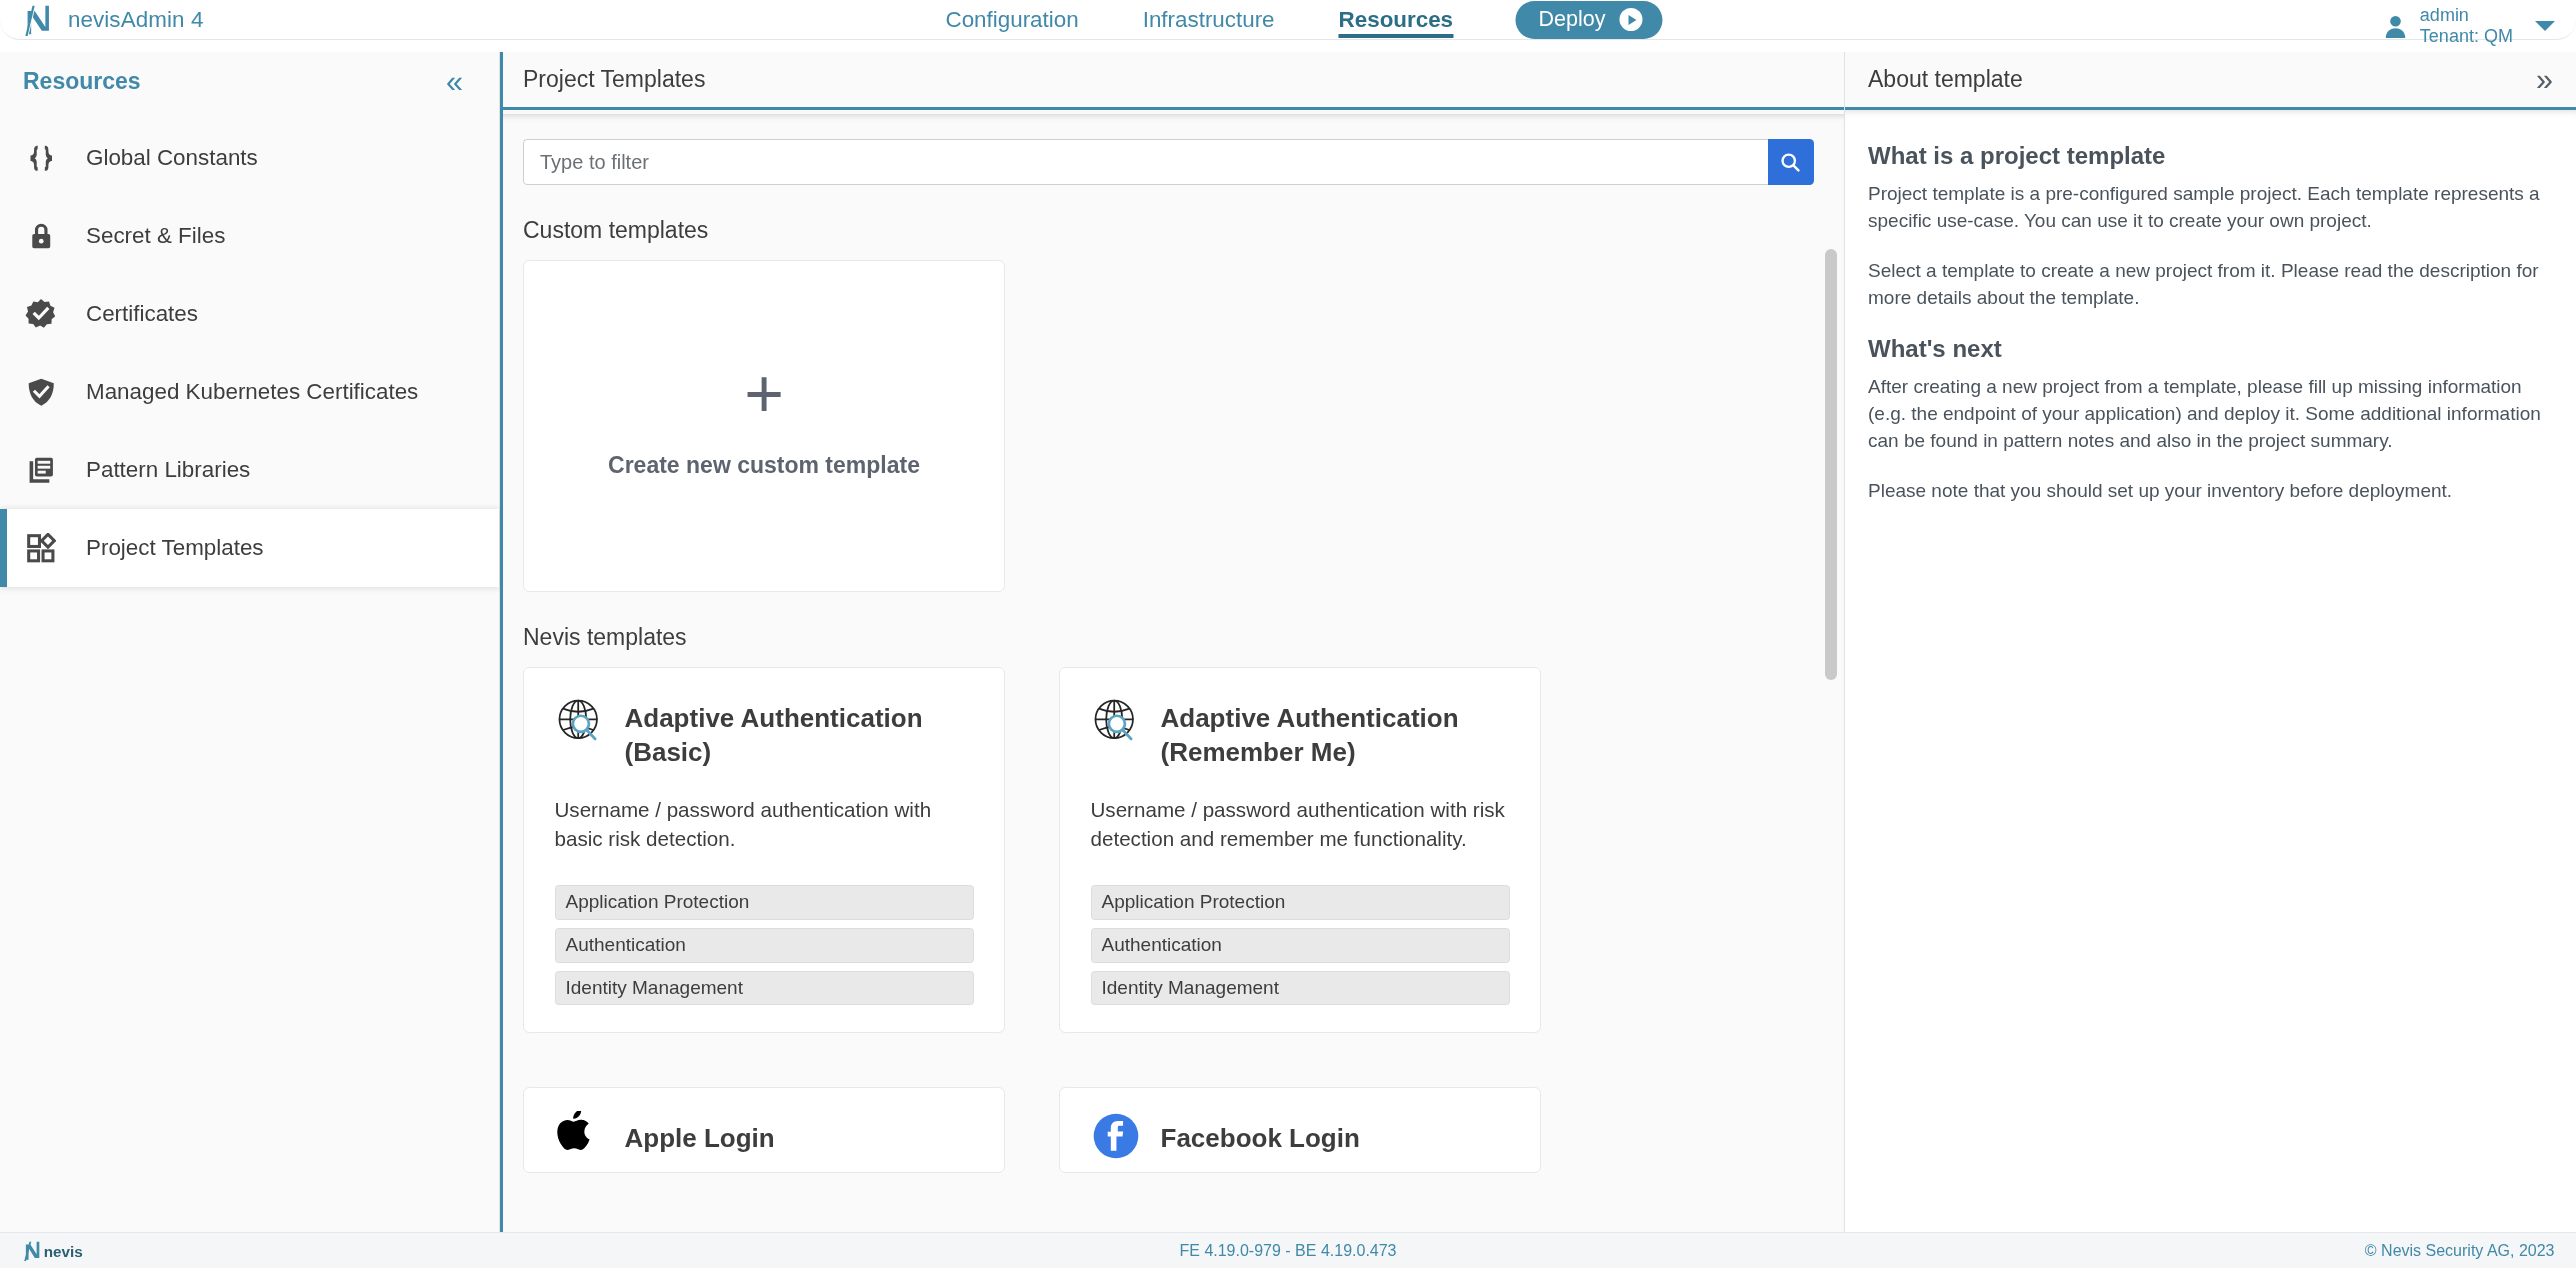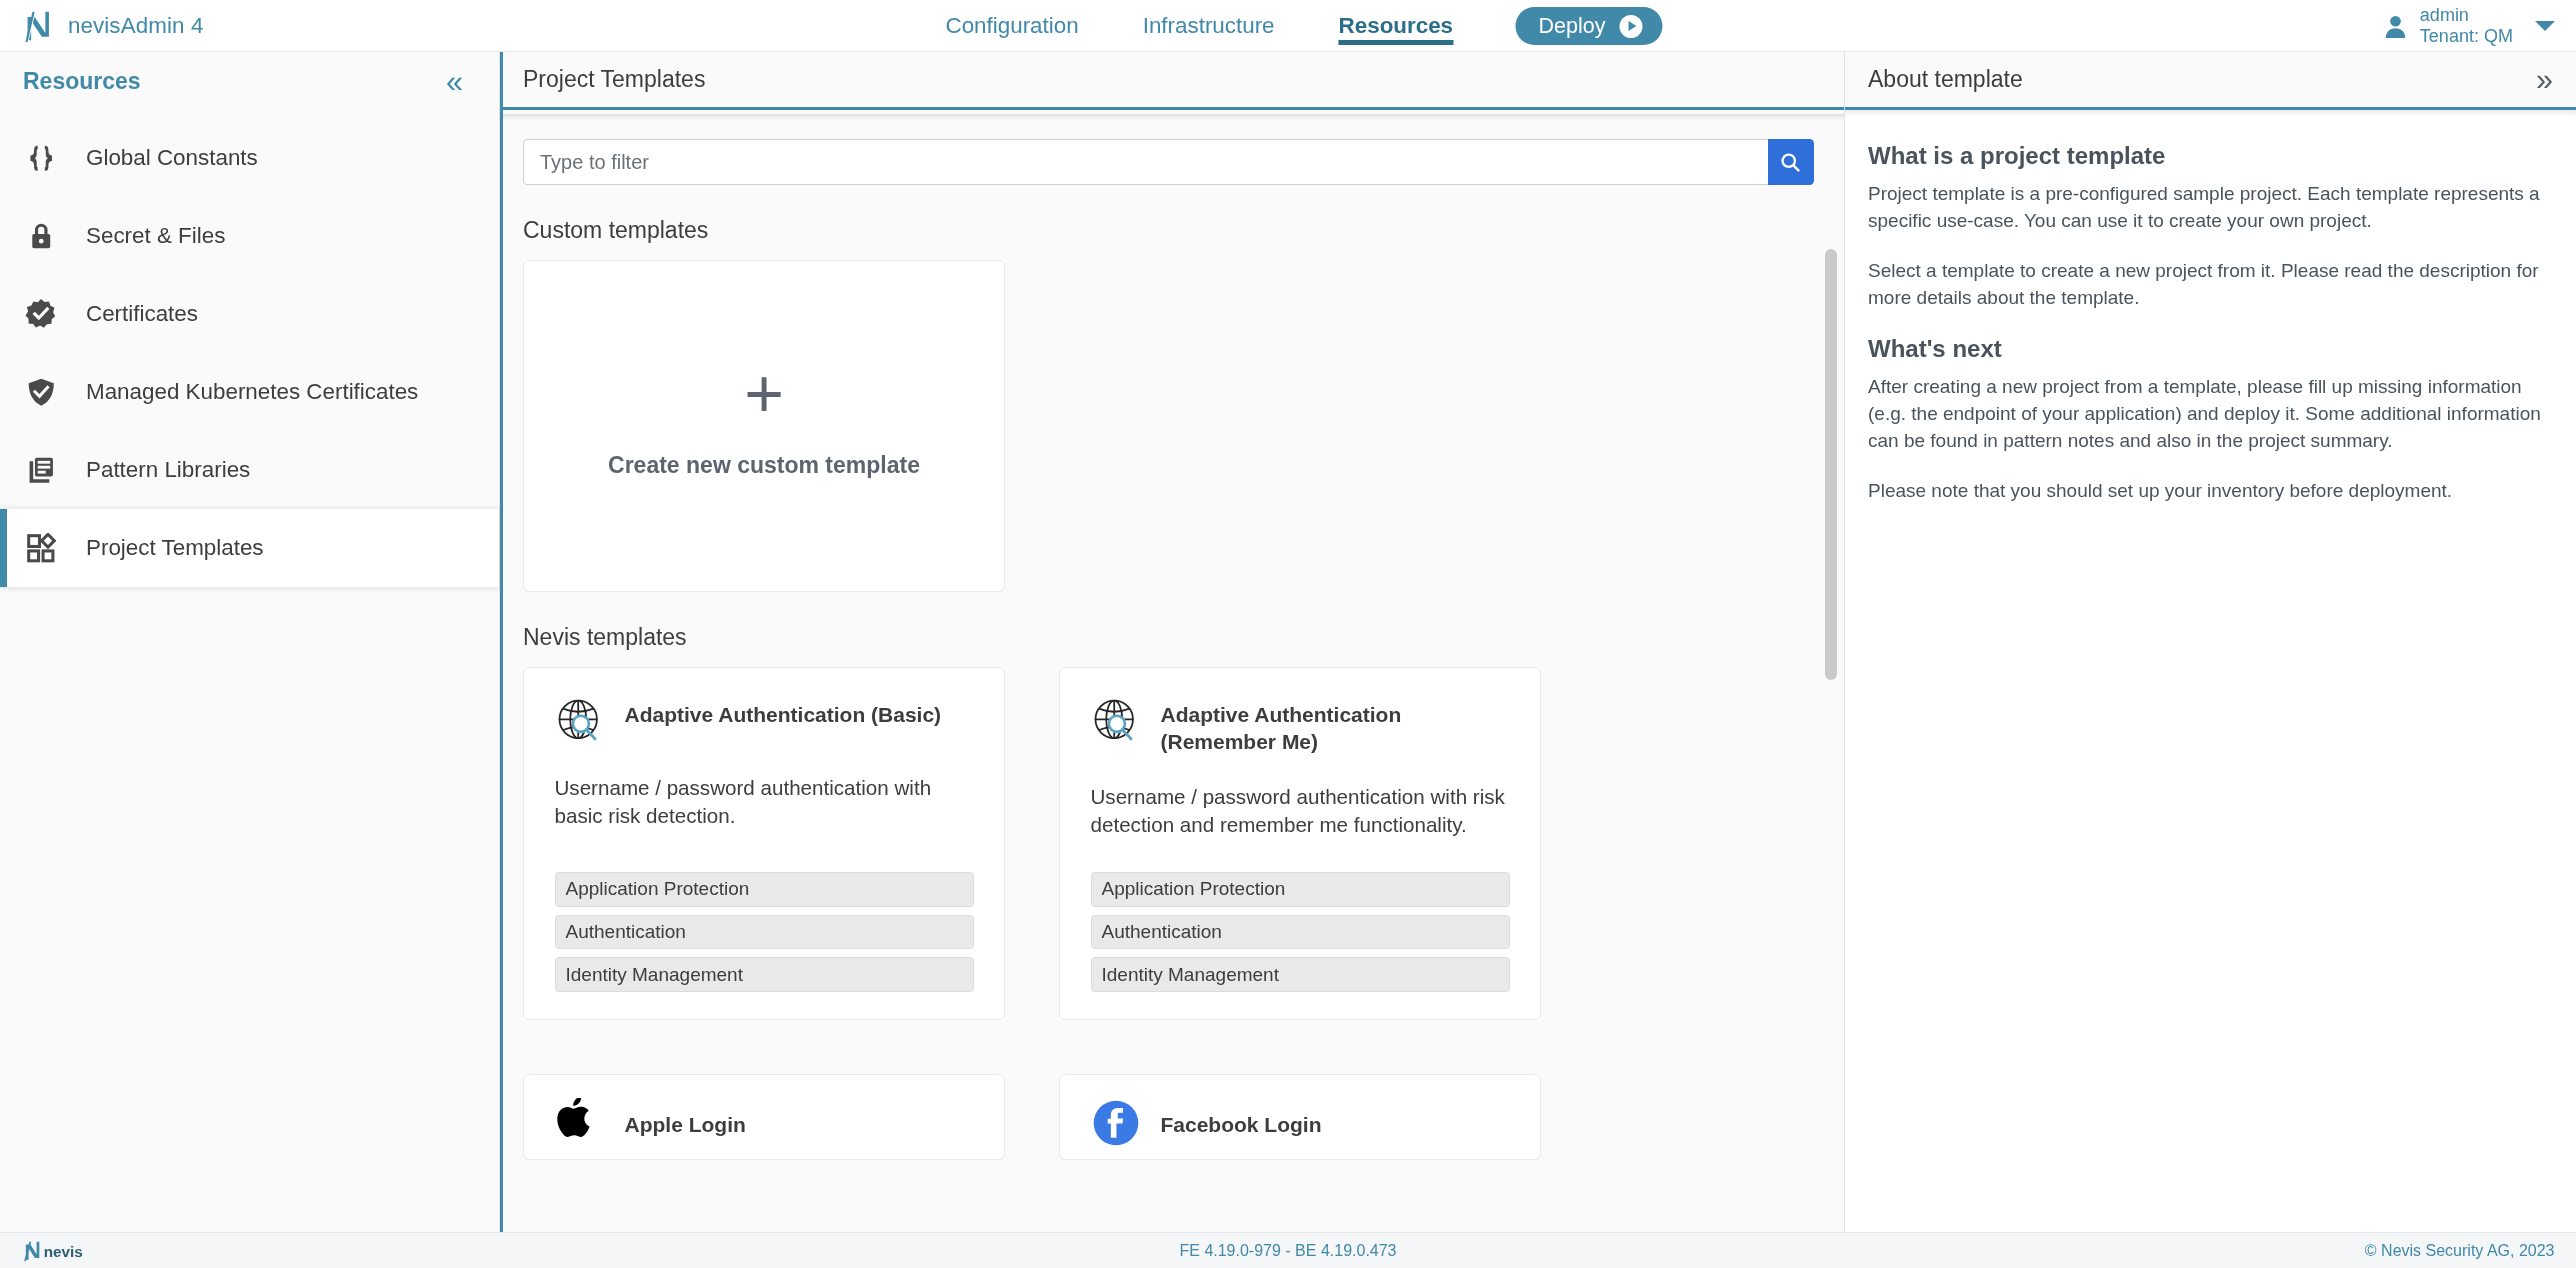--- a/index.html
+++ b/index.html
@@ -6,24 +6,25 @@
   html, body {
     width: 2576px; height: 1268px;
     font-family: "Liberation Sans", sans-serif;
     background: #ffffff;
     overflow: hidden;
   }
   body { position: relative; }
 
   
   .topbar {
-    position: absolute; left: 0; top: 0; width: 2576px; height: 52px;
+    position: absolute; left: 0; top: 0; width: 2576px; height: 40px;
     background: #ffffff;
-    display: flex; 
+    display: flex; align-items: center;
     border-bottom: 0.9px solid #e4e7ea;
+    border-radius: 21px;
   }
   .brand { display: flex; align-items: center; padding-left: 23px; width: 502px; }
   .brand-logo { width: 30.5px; height: 32px; display: block; }
   .brand-name {
     margin-left: 14.4px; font-size: 22.4px; color: #4089a8; letter-spacing: 0.1px;
   }
   .topnav {
     position: absolute; left: 50%; transform: translateX(-50%);
     display: flex; align-items: center; gap: 0px; height: 52px;
   }
@@ -142,21 +143,21 @@
   .card-create {
     height: 332px; display: flex; flex-direction: column;
     align-items: center; justify-content: center; gap: 38px;
   }
   .plus-sign { font-size: 68px; color: #5d6470; font-weight: 300; line-height: 0.6; }
   .create-label { font-size: 23px; font-weight: bold; color: #5d6470; }
   .card-tpl { padding: 29px 30.5px 27px 30.5px; min-height: 316px;
     display: flex; flex-direction: column; }
   .card-head { display: flex; align-items: flex-start; gap: 20px; }
   .card-ico { width: 50px; height: 50px; flex: none; }
-  .card-title { font-size: 21px; font-weight: bold; color: #3d3d3d; line-height: 1.32; padding-top: 3.6px; }
+  .card-title { font-size: 26px; font-weight: bold; color: #3d3d3d; line-height: 1.32; padding-top: 3.6px; }
   .card-desc { margin-top: 27px; font-size: 20.6px; color: #3d3d3d; line-height: 1.38; }
   .card-tags { margin-top: auto; padding-top: 32px; display: flex; flex-wrap: wrap; gap: 8px; flex-direction: column; }
   .tag {
     background: #e9e9e9; border: 0.9px solid #dcdcdc; border-radius: 3.6px;
     padding: 5.4px 10px; font-size: 19px; color: #3d3d3d;
   }
   .card-logo-row { display: flex; align-items: center; gap: 20px; }
   .card-clipped { height: 86px; overflow: hidden; }
 
   .v-scrollbar {

